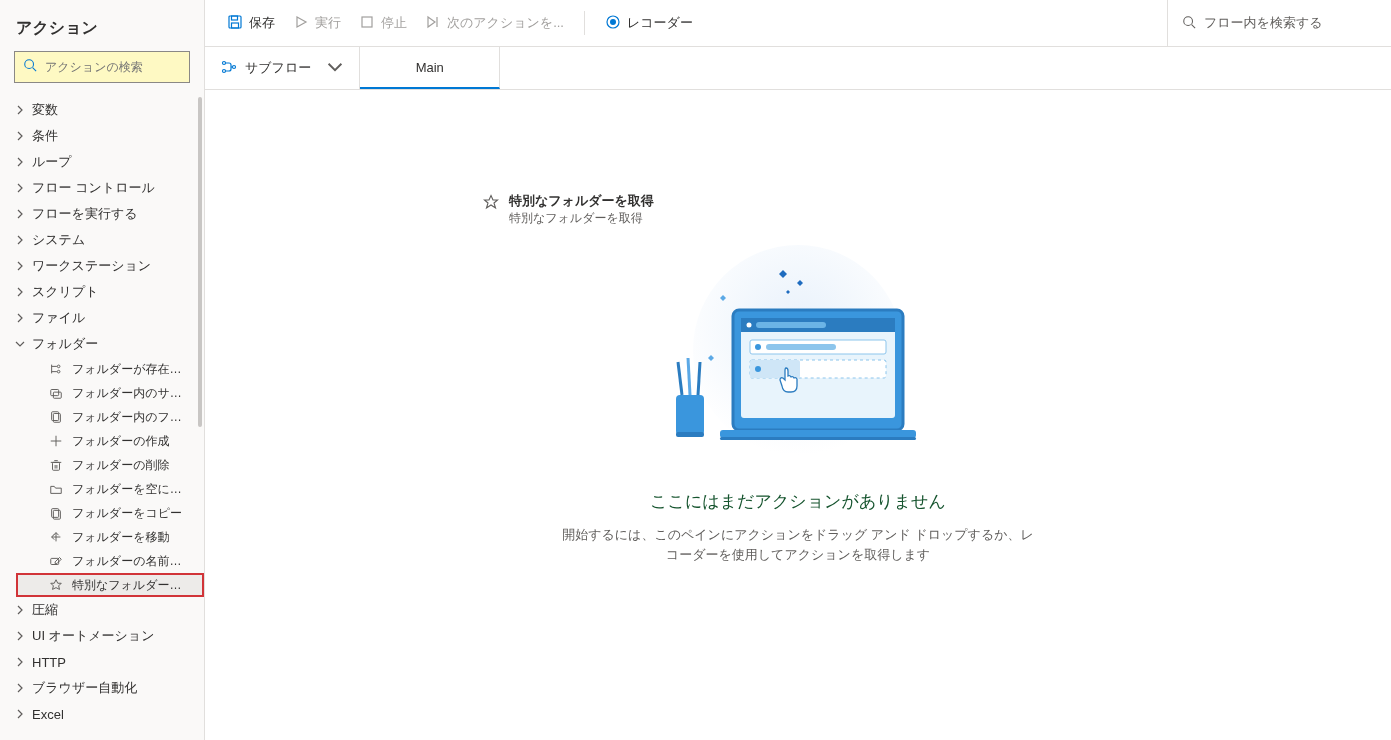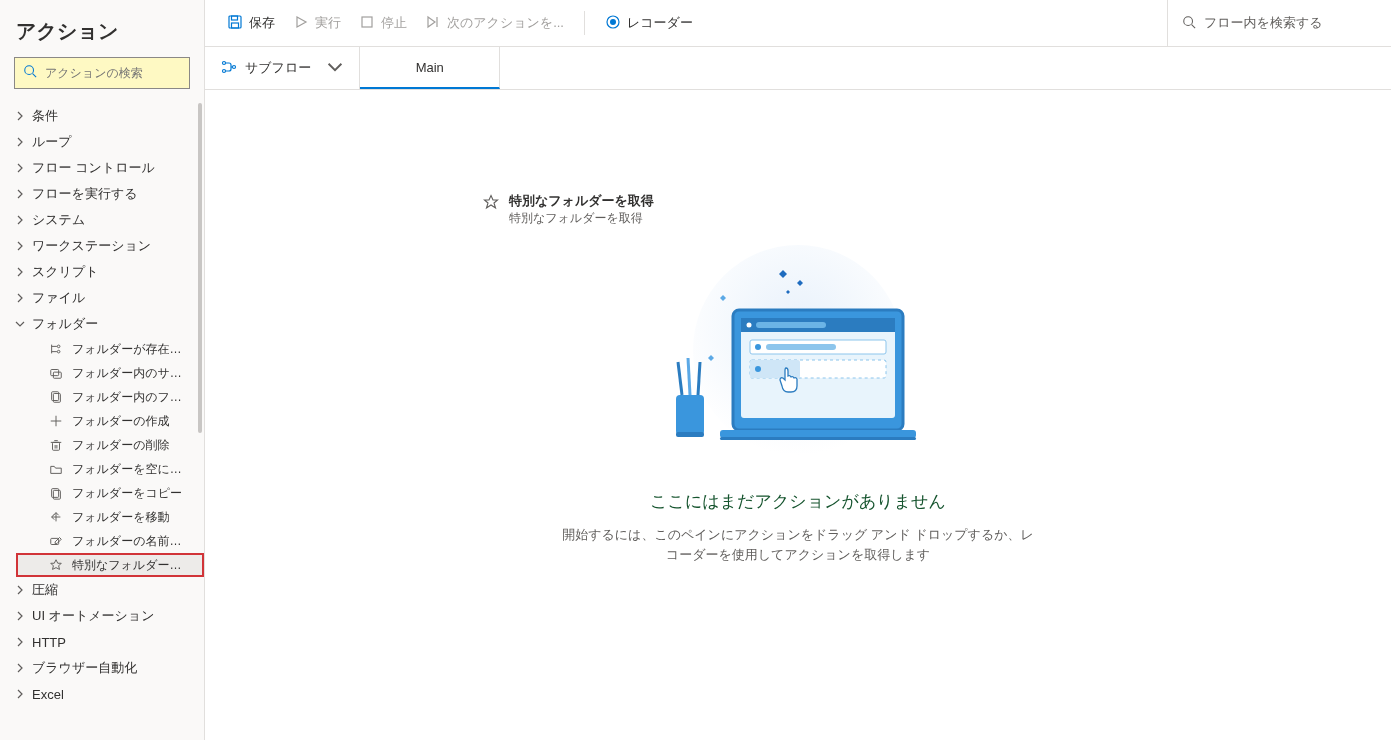--- a/index.html
+++ b/index.html
@@ -2,21 +2,21 @@
 <html><head>
 <meta charset="utf-8">
 <style>
 * { margin: 0; padding: 0; box-sizing: border-box; font-family: "Segoe UI", "Yu Gothic UI", Meiryo, sans-serif; }
 body { width: 1391px; height: 740px; background: #fff; overflow: hidden; display: flex; flex-direction: column; }
 .app { display: flex; height: 100%; }
 
 
 .sidebar { width: 205px; background: #faf9f8; border-right: 1px solid #e1dfdd; display: flex; flex-direction: column; }
 .sidebar-header { padding: 18px 16px 12px 16px; }
-.sidebar-title { font-size: 20px; font-weight: 600; color: #323130; }
+.sidebar-title { font-size: 16px; font-weight: 600; color: #323130; }
 .search-box-wrap { padding: 0 14px 10px 14px; }
 .search-box { display: flex; align-items: center; border: 1px solid #8a8886; height: 32px; padding: 0 8px; background: #fef9c3; }
 .search-box svg { flex-shrink: 0; }
 .search-box input { border: none; background: transparent; outline: none; font-size: 12px; color: #605e5c; margin-left: 8px; width: 100%; }
 .tree { flex: 1; overflow-y: auto; padding: 4px 0; position: relative; }
 .tree-scroll-track { position: absolute; right: 2px; top: 4px; bottom: 4px; width: 4px; }
 .tree-scroll-thumb { position: absolute; top: 0; width: 4px; height: 330px; background: #c8c6c4; border-radius: 2px; }
 .tree-row { display: flex; align-items: center; height: 26px; padding-left: 14px; cursor: pointer; font-size: 13px; color: #323130; }
 .tree-chev { width: 12px; height: 12px; margin-right: 6px; display: flex; align-items: center; justify-content: center; }
 .tree-chev svg { width: 10px; height: 10px; }
@@ -73,20 +73,28 @@
               <line x1="11" y1="11" x2="15" y2="15"></line>
             </svg>
         </span>
         <input type="text" placeholder="アクションの検索" style="">
       </div>
     </div>
     <div class="tree" id="tree">
       <div class="tree-scroll-track">
           <div class="tree-scroll-thumb"></div>
         </div>
+    <div class="tree-row">
+          <span class="tree-chev">
+            <svg viewBox="0 0 10 10" fill="none" stroke="#605e5c" stroke-width="1.2">
+              <polyline points="3,1 7,5 3,9"></polyline>
+            </svg>
+          </span>
+          <span class="tree-label">変数</span>
+        </div>
         <div class="tree-row">
           <span class="tree-chev">
             <svg viewBox="0 0 10 10" fill="none" stroke="#605e5c" stroke-width="1.2">
               <polyline points="3,1 7,5 3,9"></polyline>
             </svg>
           </span>
           <span class="tree-label">条件</span>
         </div>
         <div class="tree-row">
           <span class="tree-chev">

